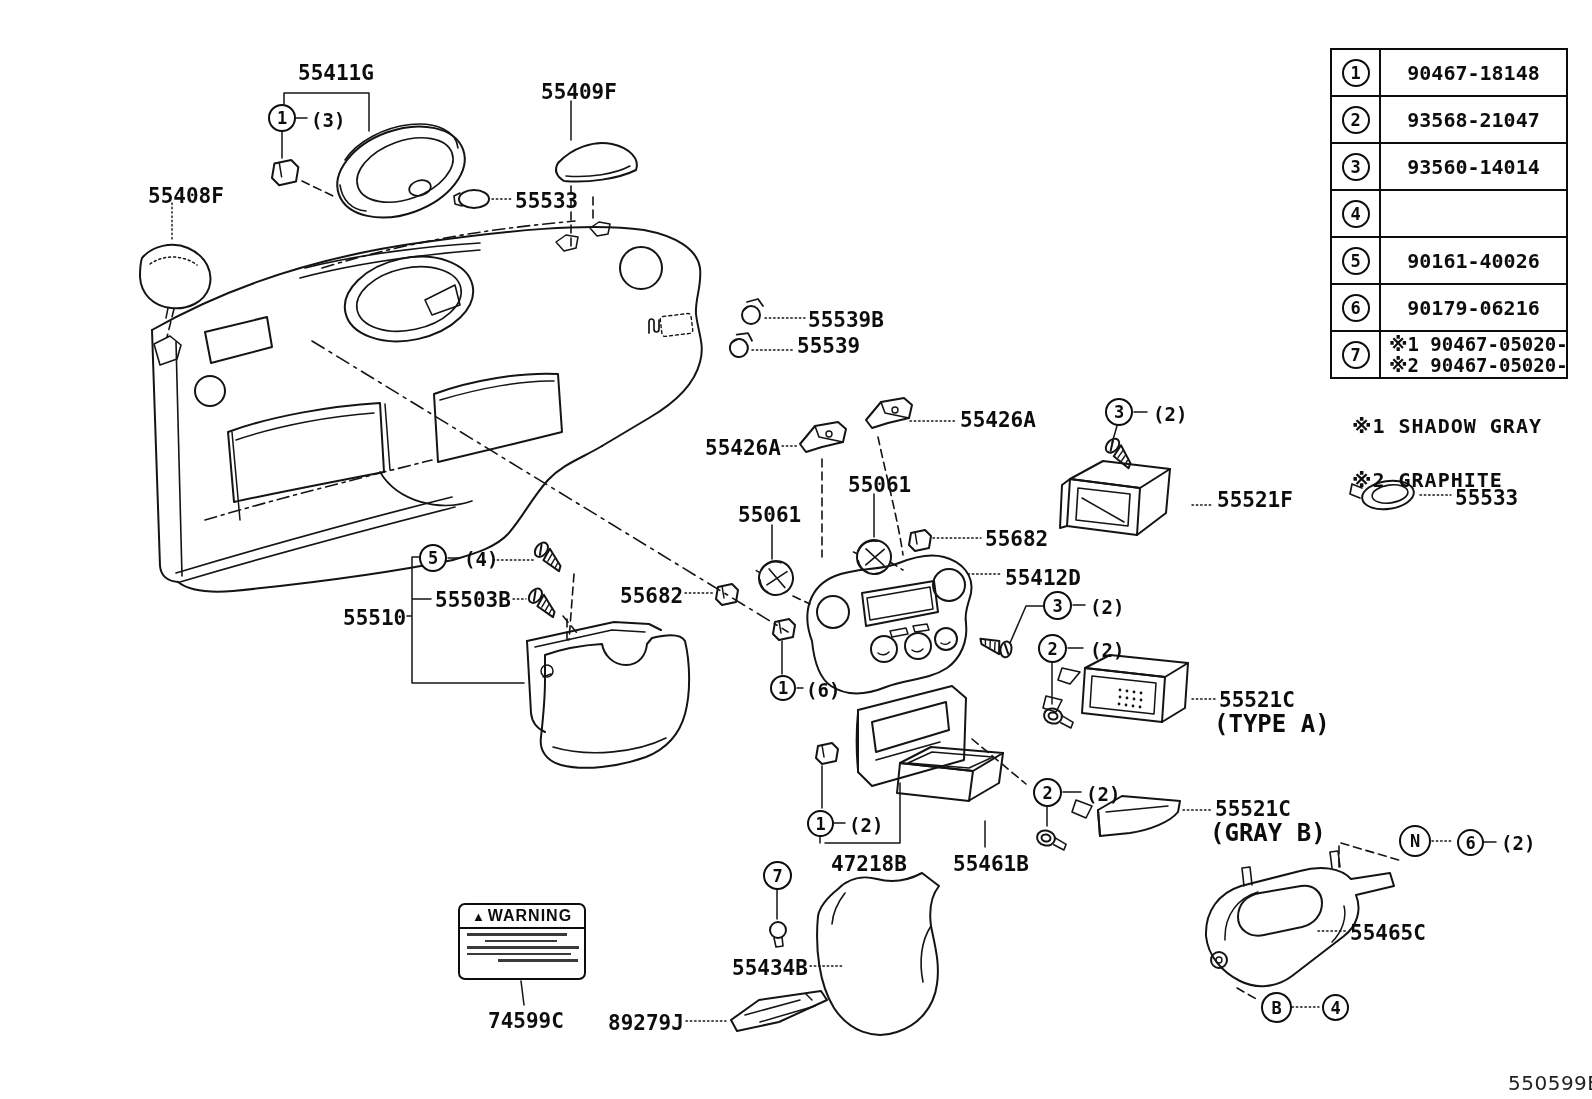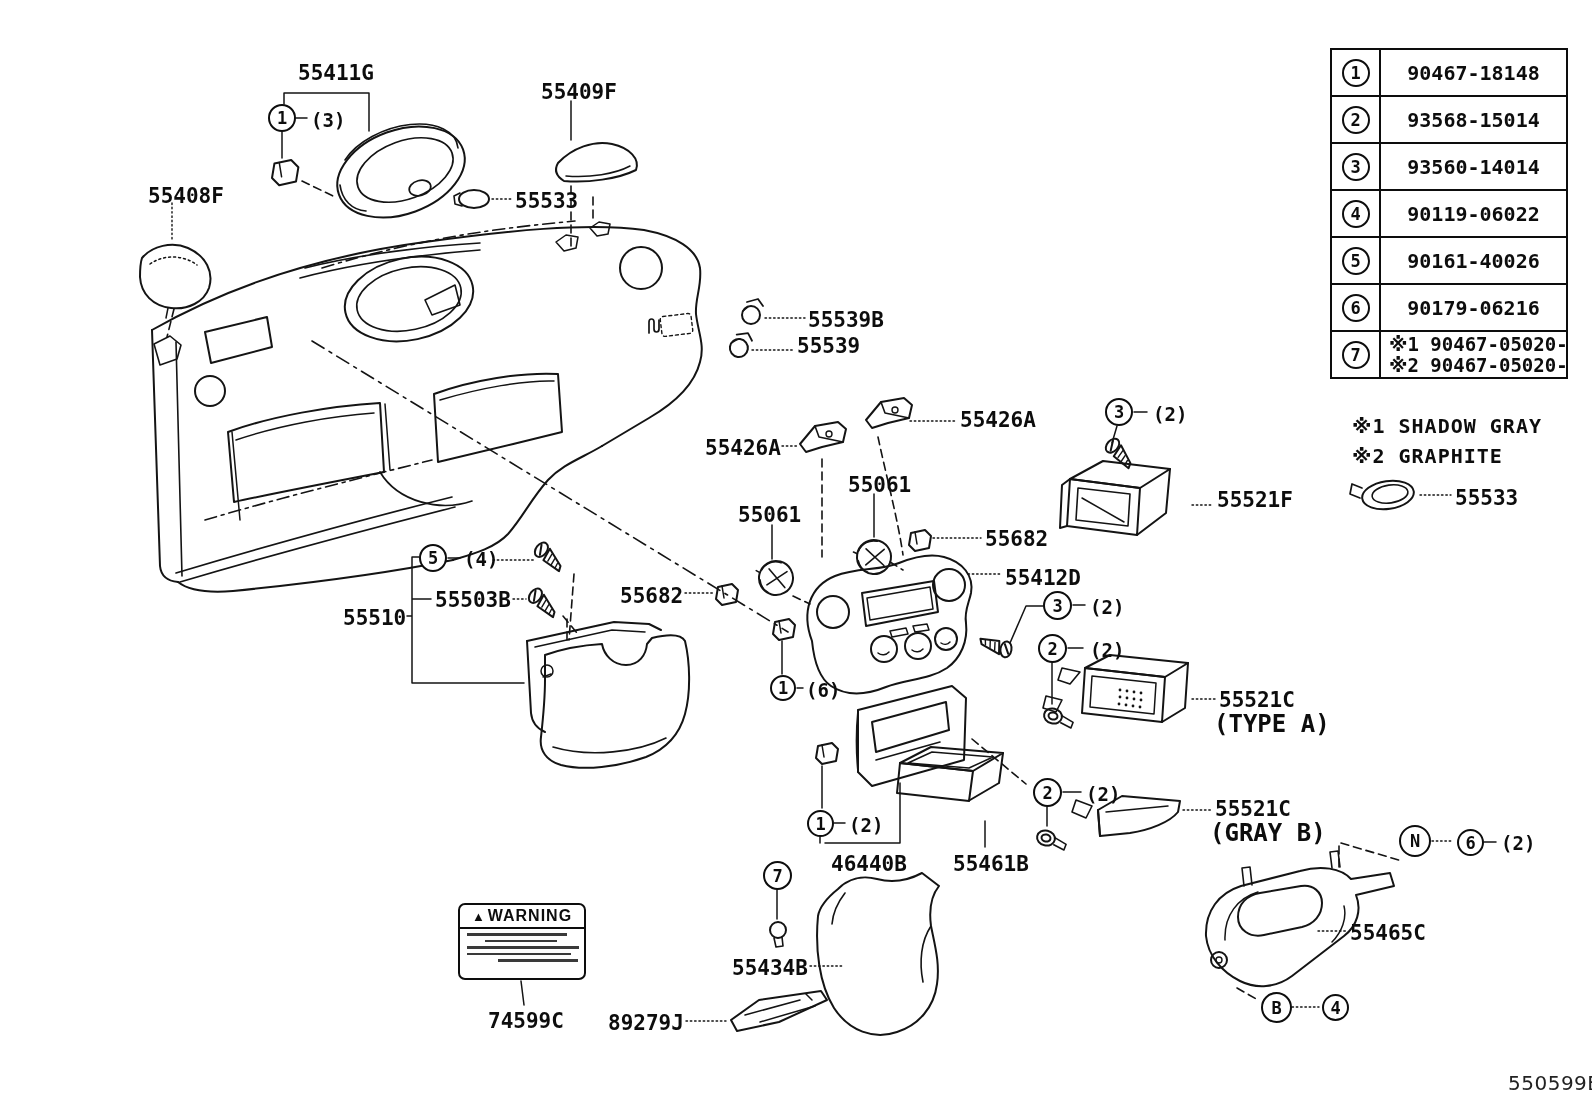--- a/index.html
+++ b/index.html
@@ -328,21 +328,21 @@
   <div class="lbl" style="left:1005px;top:566px">55412D</div>
   <div class="lbl" style="left:343px;top:606px">55510</div>
   <div class="lbl" style="left:435px;top:588px">55503B</div>
   <div class="lbl" style="left:1217px;top:488px">55521F</div>
   <div class="lbl" style="left:1455px;top:486px">55533</div>
   <div class="lbl" style="left:1219px;top:688px">55521C</div>
   <div class="lbl sub" style="left:1214px;top:710px">(TYPE A)</div>
   <div class="lbl" style="left:1215px;top:797px">55521C</div>
   <div class="lbl sub" style="left:1210px;top:819px">(GRAY B)</div>
   <div class="lbl" style="left:1350px;top:921px">55465C</div>
-  <div class="lbl" style="left:831px;top:852px">46440B</div>
+  <div class="lbl" style="left:831px;top:852px">47218B</div>
   <div class="lbl" style="left:953px;top:852px">55461B</div>
   <div class="lbl" style="left:732px;top:956px">55434B</div>
   <div class="lbl" style="left:488px;top:1009px">74599C</div>
   <div class="lbl" style="left:608px;top:1011px">89279J</div>
 
   <div class="qty" style="left:311px;top:109px">(3)</div>
   <div class="qty" style="left:464px;top:548px">(4)</div>
   <div class="qty" style="left:806px;top:679px">(6)</div>
   <div class="qty" style="left:1153px;top:403px">(2)</div>
   <div class="qty" style="left:1090px;top:596px">(2)</div>
@@ -369,33 +369,32 @@
     <div class="prow">
         <div class="pref">
           <span class="circ">1</span>
         </div>
         <div class="ppart">90467-18148</div>
       </div>
     <div class="prow">
         <div class="pref">
           <span class="circ">2</span>
         </div>
-        <div class="ppart">93568-15014</div>
+        <div class="ppart">93568-21047</div>
       </div>
     <div class="prow">
         <div class="pref">
           <span class="circ">3</span>
         </div>
         <div class="ppart">93560-14014</div>
       </div>
     <div class="prow">
         <div class="pref">
           <span class="circ">4</span>
         </div>
-        <div class="ppart">90119-06022</div>
       </div>
     <div class="prow">
         <div class="pref">
           <span class="circ">5</span>
         </div>
         <div class="ppart">90161-40026</div>
       </div>
     <div class="prow">
         <div class="pref">
           <span class="circ">6</span>
@@ -407,21 +406,21 @@
           <span class="circ">7</span>
         </div>
       <div class="ppart two">
         <span>※1 90467-05020-B1</span>
         <span>※2 90467-05020-22</span>
       </div>
     </div>
   </div>
 
   <div class="note" style="left:1352px;top:414px">※1 SHADOW GRAY</div>
-  <div class="note" style="left:1352px;top:444px">※2 GRAPHITE</div>
+  <div class="note" style="left:1352px;top:468px">※2 GRAPHITE</div>
 
   <div class="warn">
     <div class="warn-title">
       <span class="warn-tri">▲</span>
       <span>WARNING</span>
     </div>
     <div class="wl" style="width:100px"></div>
     <div class="wl" style="width:72px;margin-left:25px"></div>
     <div class="wl" style="width:112px"></div>
     <div class="wl" style="width:104px"></div>

